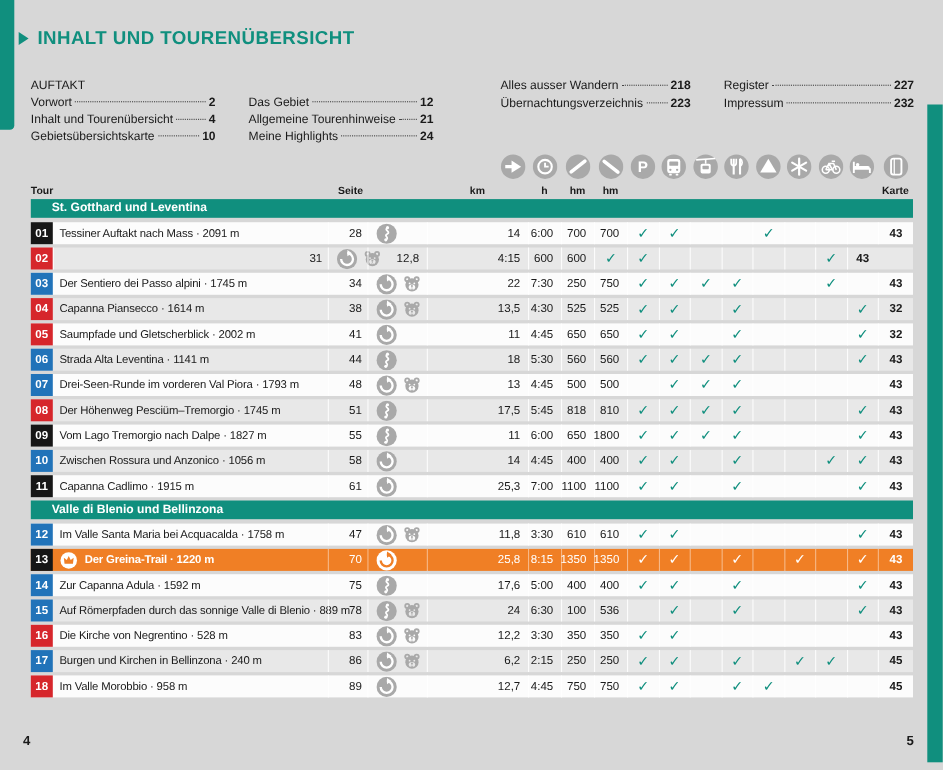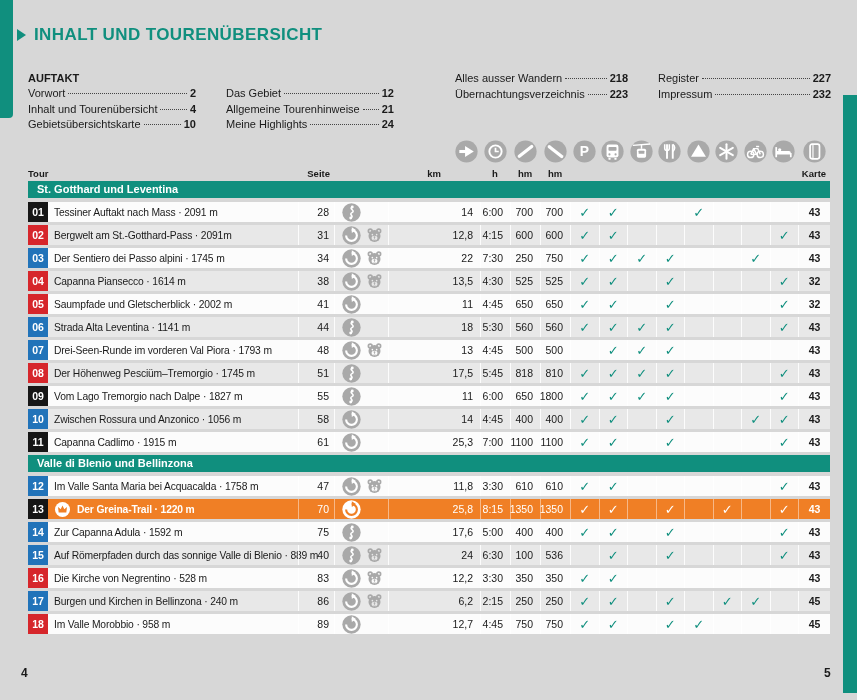--- a/index.html
+++ b/index.html
@@ -10,40 +10,40 @@
   }
   .left-bar{position:absolute;left:0;top:0;width:13px;height:118px;background:#108f7e;border-radius:0 0 4px 0}
   .right-bar{position:absolute;right:0;top:95px;width:14px;height:598px;background:#108f7e}
   .title-row{position:absolute;left:17px;top:25px;display:flex;align-items:center;gap:8px}
   .tri{width:0;height:0;border-left:9px solid #108f7e;border-top:6px solid transparent;border-bottom:6px solid transparent}
   h1{margin:0;font-size:17px;color:#108f7e;letter-spacing:.4px;font-weight:bold}
 
   .toc-group{position:absolute;top:71px;font-size:11px}
   #toc-auftakt{left:28px;width:366px}
   #toc-anhang{left:455px;width:376px}
-  .toc-heading{font-weight:bold;line-height:15px}
+  .toc-heading{font-weight:normal;line-height:15px}
   .toc-cols{display:flex;gap:30px}
   .toc-col{flex:1;min-width:0}
   .toc-entry{display:flex;align-items:baseline;line-height:15.5px}
   .toc-label{white-space:nowrap}
   .leader{flex:1;min-width:6px;border-bottom:1.5px dotted #444;transform:translateY(-3px);margin:0 3px}
   .toc-page{font-weight:bold}
 
   #tourtable{position:absolute;left:28px;top:138px;width:802px}
   .grid-row{display:grid;grid-template-columns:20px 250px 36px 54px 92px 30px 30px 30px repeat(8,28.5px) 32px}
   .icons-row{height:27px;align-items:center}
   .icon-cell{display:flex;align-items:center;justify-content:center}
   .icon-cell.rt{justify-content:flex-end;padding-right:2px}
   .labels-row{height:16px;font-size:9.5px;font-weight:bold;align-items:center}
   .lab{display:flex;align-items:center}
   .lab.left{justify-content:flex-start}
   .lab.right{justify-content:flex-end;padding-right:4px}
   .lab.center{justify-content:center}
 
-  .band{height:17px;line-height:17px;background:#108f7e;color:#fff;font-size:11px;font-weight:bold;padding-left:9px;margin-bottom:4px}
+  .band{height:17px;line-height:17px;background:#108f7e;color:#fff;font-size:11px;font-weight:bold;padding-left:19px;margin-bottom:4px}
   .row{height:20px;margin-bottom:3px;font-size:10.5px}
   .row .cell{display:flex;align-items:center;min-width:0}
   .sep{border-left:1px solid rgba(255,255,255,.85)}
   .bg-white{background:#fcfcfc}
   .bg-gray{background:#e8e8e8}
   .bg-orange{background:#f07f25;color:#fff}
   .bg-orange .sep{border-left:1px solid rgba(255,255,255,.45)}
   .badge{justify-content:center;color:#fff;font-weight:bold;font-size:10.5px}
   .d-black{background:#161616}.d-red{background:#d6262b}.d-blue{background:#2173b9}
   .title-cell{padding-left:6px;gap:6px;white-space:nowrap;font-size:10.3px;letter-spacing:-.15px}
@@ -298,23 +298,20 @@
       <div class="cell check-cell sep">
         <span class="check">✓</span>
       </div>
       <div class="cell check-cell sep"></div>
       <div class="cell check-cell sep"></div>
       <div class="cell check-cell sep"></div>
       <div class="cell karte-cell sep">43</div>
     </div>
     <div class="grid-row row bg-gray">
       <div class="cell badge d-red">02</div>
-      <div class="cell title-cell">
-        <span>Bergwelt am St.-Gotthard-Pass · 2091m</span>
-      </div>
       <div class="cell seite-cell sep">31</div>
       <div class="cell route-cell sep">
         <span>
           <svg width="19" height="19" viewBox="0 0 24 24">
             <circle cx="12" cy="12" r="11.6" fill="#a9a9a9"></circle>
             <path d="M12.2 5.2a6.8 6.8 0 1 1-7 6.8" fill="none" stroke="#ffffff" stroke-width="2.7"></path>
             <path d="M12.4 1.6l5.2 3.6-5.2 3.6z" fill="#ffffff"></path>
           </svg>
         </span>
         <span>
@@ -869,21 +866,21 @@
       <div class="cell check-cell sep">
         <span class="check">✓</span>
       </div>
       <div class="cell karte-cell sep">43</div>
     </div>
     <div class="grid-row row bg-gray">
       <div class="cell badge d-blue">15</div>
       <div class="cell title-cell">
         <span>Auf Römerpfaden durch das sonnige Valle di Blenio · 889 m</span>
       </div>
-      <div class="cell seite-cell sep">40</div>
+      <div class="cell seite-cell sep">78</div>
       <div class="cell route-cell sep">
         <span>
           <svg width="19" height="19" viewBox="0 0 24 24">
             <circle cx="12" cy="12" r="11.6" fill="#a9a9a9"></circle>
             <circle cx="13" cy="5" r="1.8" fill="#ffffff"></circle>
             <circle cx="11" cy="19" r="1.8" fill="#ffffff"></circle>
             <path d="M13 5c-5 2.6 4.6 4.6-.4 7.2-4.6 2.4 3.4 4.2-1.6 6.8" fill="none" stroke="#ffffff" stroke-width="2"></path>
           </svg>
         </span>
         <span>

